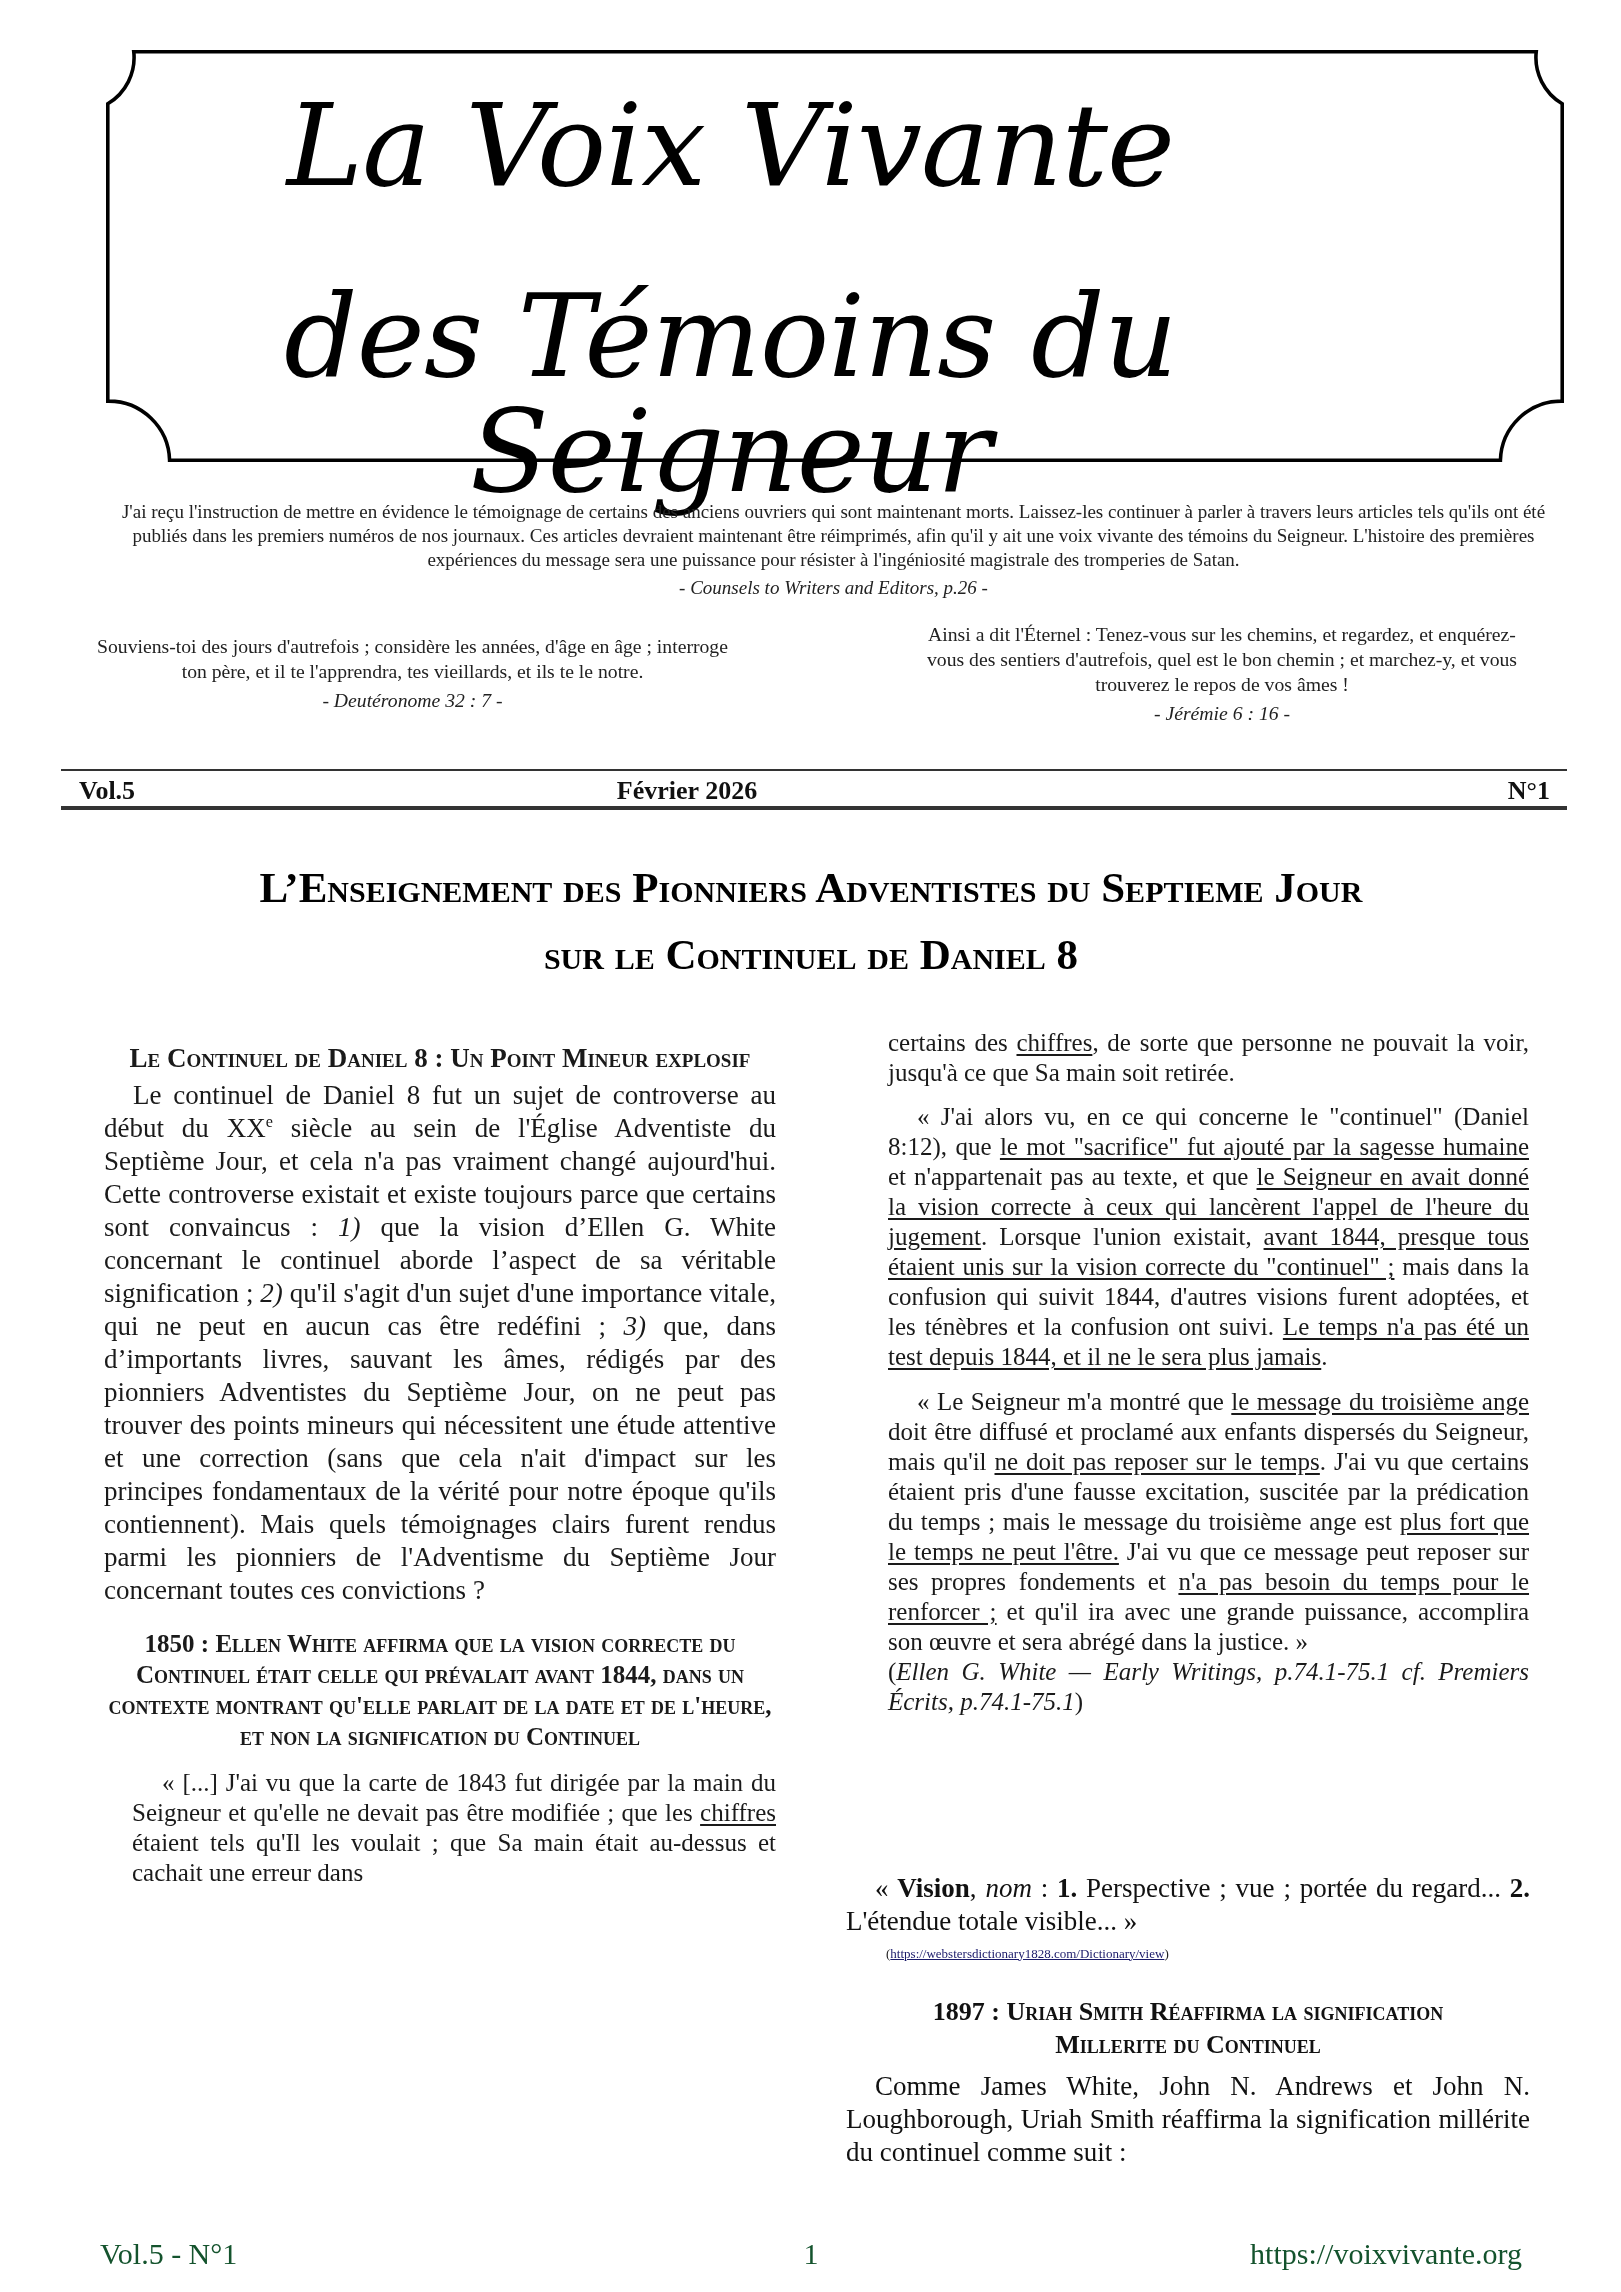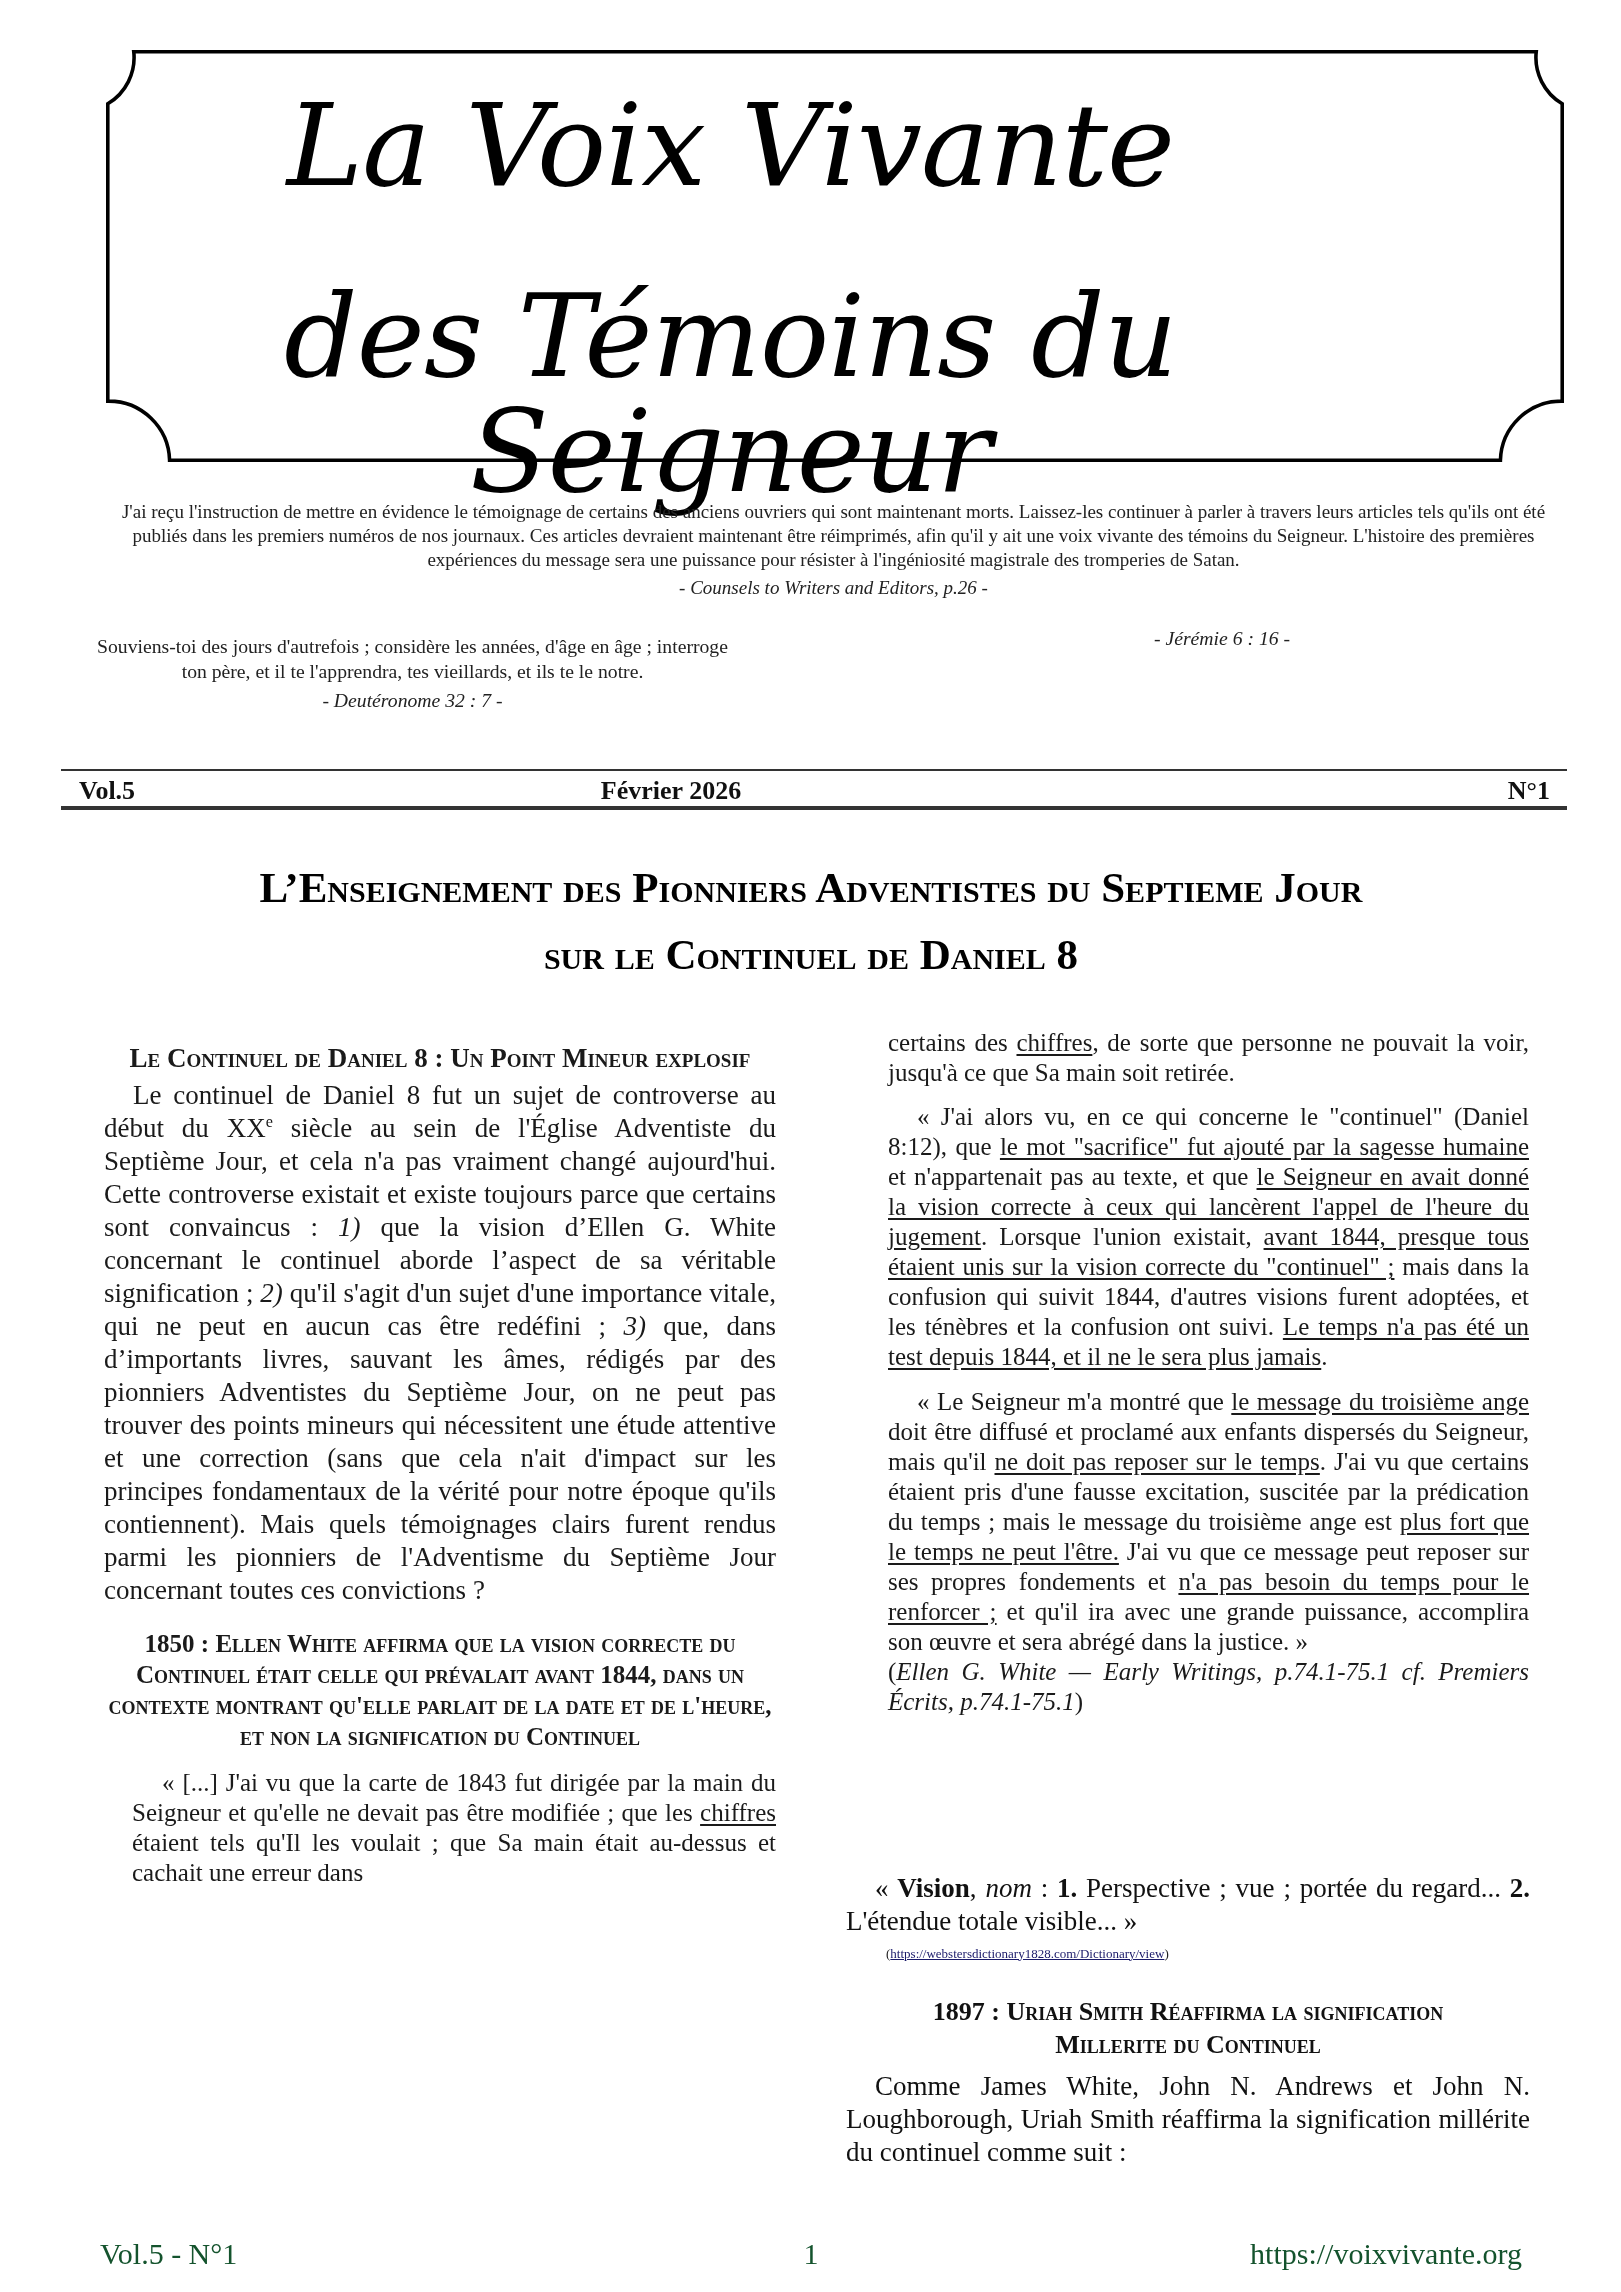--- a/index.html
+++ b/index.html
@@ -31,21 +31,21 @@
   .verse { font-size: 19.7px; line-height: 25px; text-align: center; color: #222; }
   .verse .src { font-style: italic; display: block; margin-top: 3.6px; }
   #verse-left { left: 90px; top: 634px; width: 645px; }
   #verse-right { left: 922px; top: 622px; width: 600px; }
 
   
   #rule-top { left: 61px; top: 769px; width: 1506px; height: 1.8px; background: #333; }
   #rule-bottom { left: 61px; top: 806px; width: 1506px; height: 3.6px; background: #333; }
   .bar-item { top: 776px; font-weight: bold; font-size: 26px; line-height: 30px; }
   #vol { left: 79px; }
-  #date { left: 0; width: 1342px; text-align: center; }
+  #date { left: 16px; width: 1342px; text-align: center; }
   #num { right: 72px; }
 
   
   .main-heading {
     left: 0; width: 1622px; text-align: center; font-weight: bold;
     font-size: 43px; line-height: 50px; font-variant: small-caps; color: #000000;
   }
   #heading1 { top: 863px; }
   #heading2 { top: 930px; }
 
@@ -88,20 +88,21 @@
 <div id="epigraph" class="abs">
   <span>J'ai reçu l'instruction de mettre en évidence le témoignage de certains des anciens ouvriers qui sont maintenant morts. Laissez-les continuer à parler à travers leurs articles tels qu'ils ont été publiés dans les premiers numéros de nos journaux. Ces articles devraient maintenant être réimprimés, afin qu'il y ait une voix vivante des témoins du Seigneur. L'histoire des premières expériences du message sera une puissance pour résister à l'ingéniosité magistrale des tromperies de Satan.</span>
   <span class="src">- Counsels to Writers and Editors, p.26 -</span>
 </div>
 
 <div id="verse-left" class="abs verse">
   <span>Souviens-toi des jours d'autrefois ; considère les années, d'âge en âge ; interroge ton père, et il te l'apprendra, tes vieillards, et ils te le notre.</span>
   <span class="src">- Deutéronome 32 : 7 -</span>
 </div>
 <div id="verse-right" class="abs verse">
+  <span>Ainsi a dit l'Éternel : Tenez-vous sur les chemins, et regardez, et enquérez-vous des sentiers d'autrefois, quel est le bon chemin ; et marchez-y, et vous trouverez le repos de vos âmes !</span>
   <span class="src">- Jérémie 6 : 16 -</span>
 </div>
 
 <div id="rule-top" class="abs"></div>
 <div id="vol" class="abs bar-item">Vol.5</div>
 <div id="date" class="abs bar-item">Février 2026</div>
 <div id="num" class="abs bar-item">N°1</div>
 <div id="rule-bottom" class="abs"></div>
 
 <div id="heading1" class="abs main-heading">L’Enseignement des Pionniers Adventistes du Septieme Jour</div>

